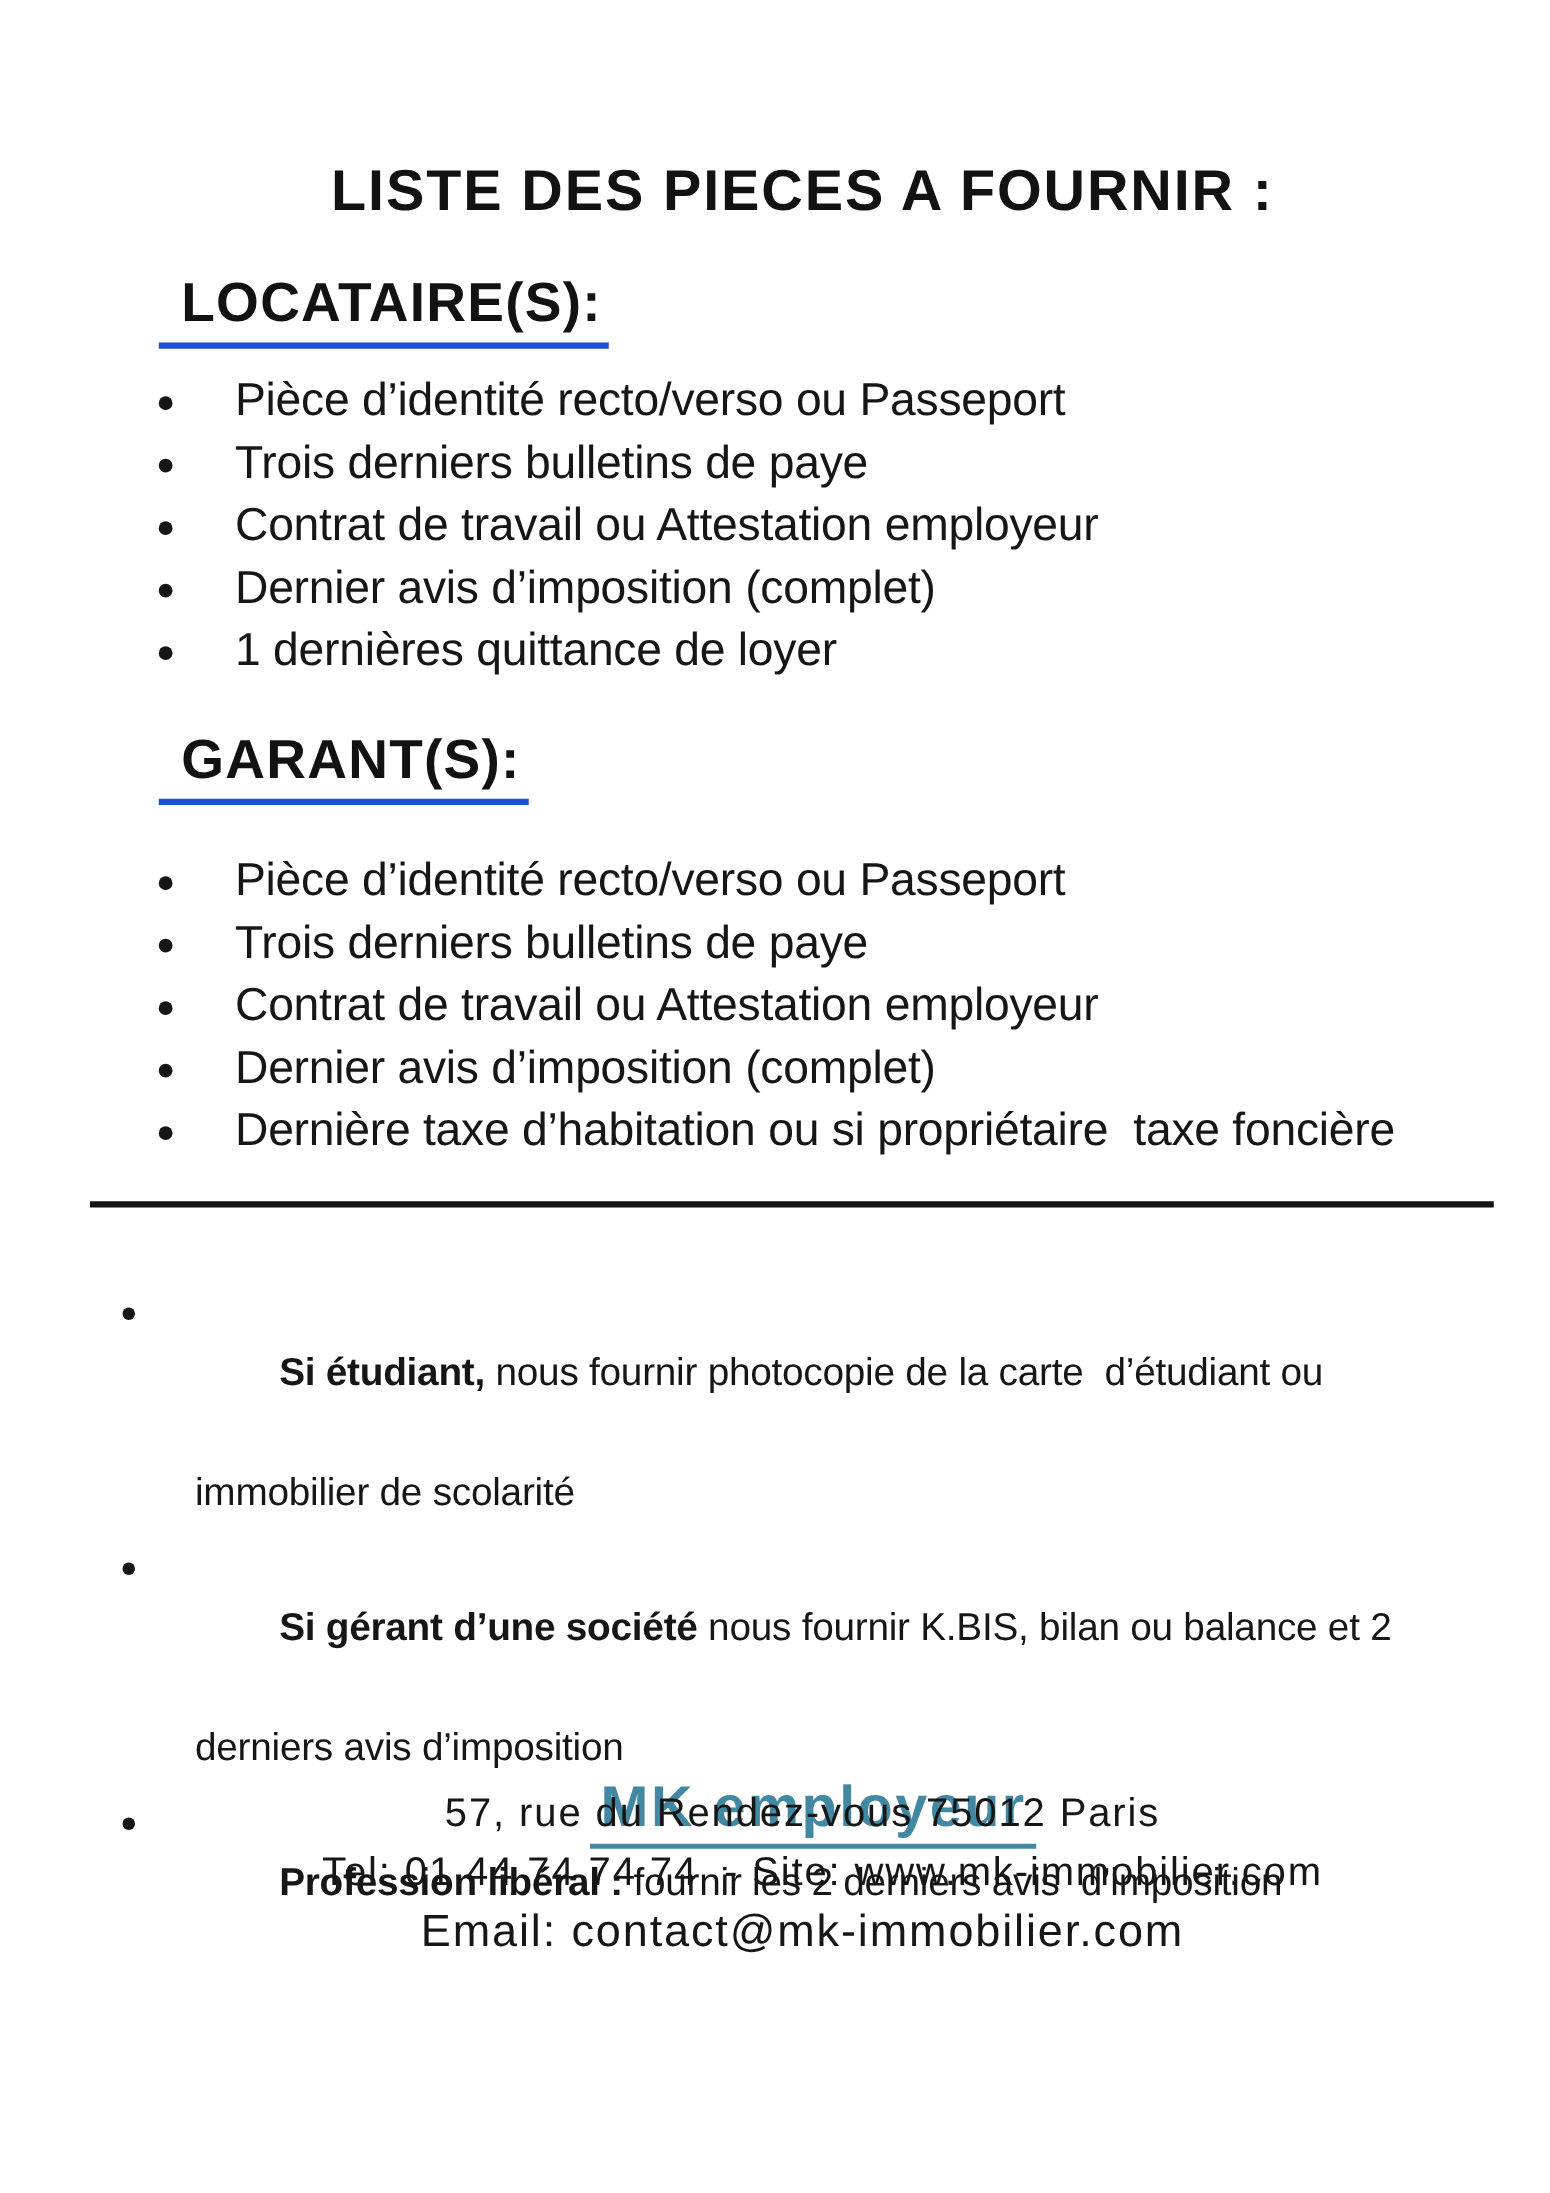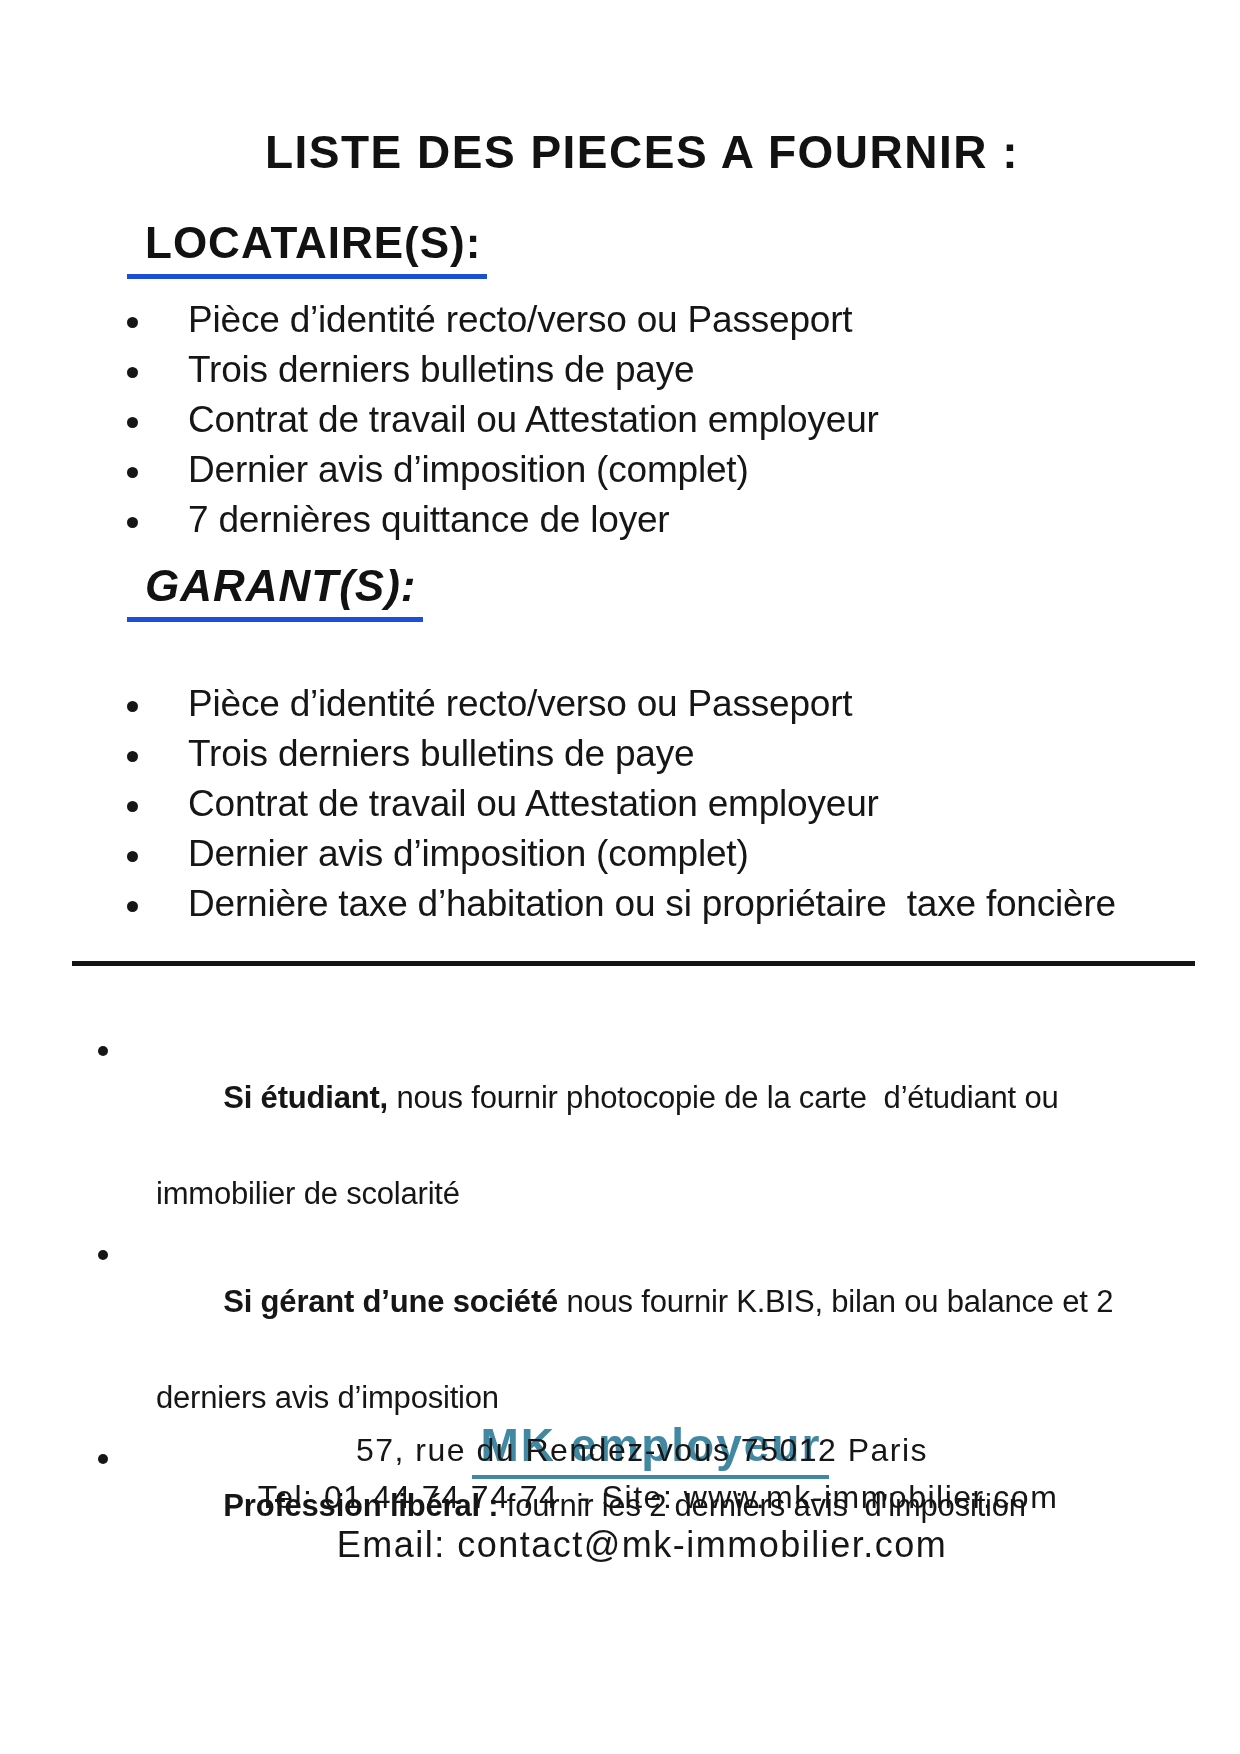--- a/index.html
+++ b/index.html
@@ -20,21 +20,21 @@
     text-align:center;
     font-size:46px; font-weight:bold;
     line-height:56px; letter-spacing:1.5px;
     white-space:pre;
     color:#121212;
   }
 
   
   .section-heading { position:absolute; left:127px; line-height:52px; }
   .sh-1 { top:217px; }
-  .sh-2 { top:560px;font-style:italic; }
+  .sh-2 { top:582px; }
   .section-heading .heading-text {
     display:inline-block;
     font-size:44px; font-weight:bold; letter-spacing:1px;
     color:#121212;
     padding:0 6px 5px 18px;
     border-bottom:5px solid #1d4ed8;
     white-space:pre;
   }
 
   
@@ -110,21 +110,21 @@
 
   <div class="section-heading sh-1">
     <span class="heading-text">LOCATAIRE(S):</span>
   </div>
 
   <ul class="doc-list list-1">
     <li>Pièce d’identité recto/verso ou Passeport</li>
     <li>Trois derniers bulletins de paye</li>
     <li>Contrat de travail ou Attestation employeur</li>
     <li>Dernier avis d’imposition (complet)</li>
-    <li>7 dernières quittance de loyer</li>
+    <li>1 dernières quittance de loyer</li>
   </ul>
 
   <div class="section-heading sh-2">
     <span class="heading-text">GARANT(S):</span>
   </div>
 
   <ul class="doc-list list-2">
     <li>Pièce d’identité recto/verso ou Passeport</li>
     <li>Trois derniers bulletins de paye</li>
     <li>Contrat de travail ou Attestation employeur</li>

